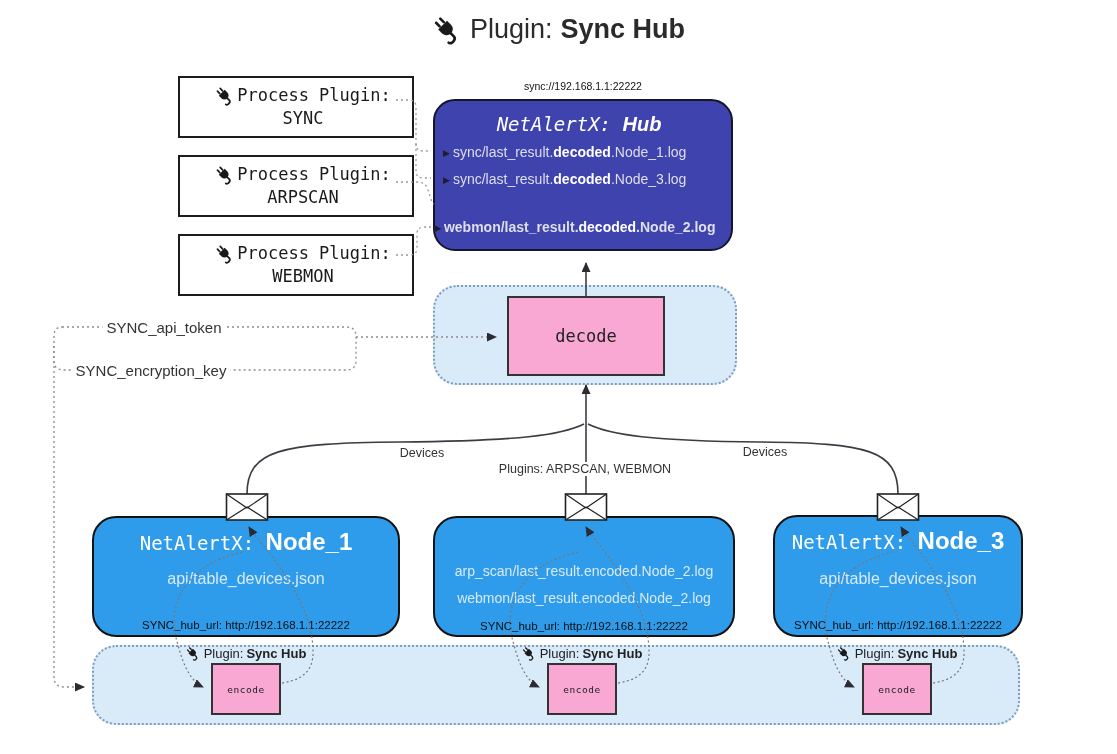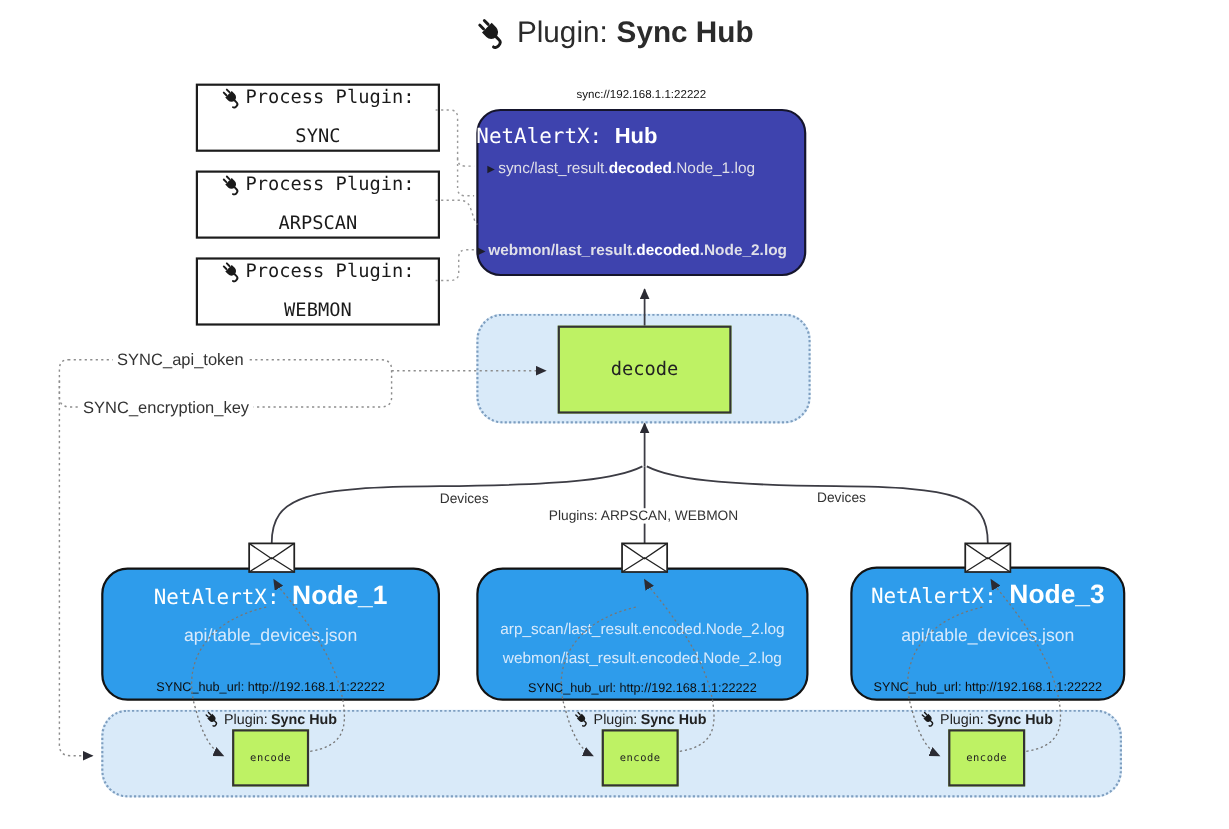--- a/index.html
+++ b/index.html
@@ -8,38 +8,38 @@
   .abs{position:absolute;}
   svg.layer{position:absolute;left:0;top:0;z-index:5;pointer-events:none;}
 
   
   .title{left:50%;top:14px;transform:translateX(-50%);display:flex;align-items:center;gap:8px;
          font-size:27px;color:#2b2b2b;z-index:2;}
   .title .bold{font-weight:bold;}
 
   
   .procbox{width:218px;height:58px;background:#fff;border:2px solid #1c1c1c;z-index:2;
-           display:flex;flex-direction:column;align-items:center;justify-content:space-between;
-           font-family:"DejaVu Sans Mono",monospace;font-size:17px;color:#1a1a1a;line-height:1.35;}
+           display:flex;flex-direction:column;align-items:center;justify-content:center;
+           font-family:"DejaVu Sans Mono",monospace;font-size:17px;color:#1a1a1a;line-height:1.35;padding-left:14px;}
   .procbox .l1{display:flex;align-items:center;gap:2px;}
 
   
   .huburl{left:433px;top:80px;width:300px;text-align:center;font-size:10.5px;color:#111;z-index:2;}
   .hub{left:433px;top:99px;width:300px;height:152px;background:#3e43ae;border:2px solid #15152c;
        border-radius:22px;z-index:2;box-sizing:border-box;}
-  .hubtitle{left:433px;top:113px;width:292px;z-index:3;color:#fff;
-            font-family:"DejaVu Sans Mono",monospace;font-size:19px;}
+  .hubtitle{left:433px;top:113px;width:292px;text-align:center;z-index:3;color:#fff;
+            font-family:"DejaVu Sans Mono",monospace;font-size:19px;font-style:italic;}
   .hubtitle .bold{font-family:"Liberation Sans",sans-serif;font-weight:bold;font-size:20px;}
   .hublog{z-index:3;color:#dfdfe8;font-size:14px;white-space:nowrap;}
   .hublog b{color:#fff;}
   .tri{display:inline-block;color:#1d1d2b;font-size:9px;vertical-align:1.5px;margin-right:3px;}
 
   
   .panel{background:#d9eaf9;border:2px dotted #7d9ec0;border-radius:24px;z-index:2;box-sizing:border-box;}
-  .whitebox{background:#bef264;border:2px solid #333;z-index:3;box-sizing:border-box;
+  .whitebox{background:#f9a8d4;border:2px solid #333;z-index:3;box-sizing:border-box;
             display:flex;align-items:center;justify-content:center;
             font-family:"DejaVu Sans Mono",monospace;color:#222;}
   #decode-box{left:507px;top:296px;width:158px;height:80px;font-size:17px;}
 
   
   .keylabel{transform:translateX(-50%);background:#fff;padding:0 4px;font-size:15px;color:#333;
             z-index:6;white-space:nowrap;}
 
   
   .edgelabel{transform:translateX(-50%);background:#fff;padding:0 5px;font-size:12.5px;color:#333;
@@ -114,20 +114,23 @@
   </div>
 
   <div class="abs huburl">sync://192.168.1.1:22222</div>
   <div class="abs hub"></div>
   <div class="abs hubtitle">
     <span>NetAlertX: </span><span class="bold">Hub</span>
   </div>
   <div class="abs hublog" style="left:443px;top:144px;">
     <span class="tri">▶</span><span>sync/last_result.</span><b>decoded</b><span>.Node_1.log</span>
   </div>
+  <div class="abs hublog" style="left:443px;top:171px;">
+    <span class="tri">▶</span><span>sync/last_result.</span><b>decoded</b><span>.Node_3.log</span>
+  </div>
   <div class="abs hublog" style="left:434px;top:219px;font-weight:bold;">
     <span class="tri">▶</span><span>webmon/last_result.</span><b>decoded</b><span>.Node_2.log</span>
   </div>
 
   <div class="abs panel" style="left:433px;top:285px;width:304px;height:100px;"></div>
   <div class="abs whitebox" id="decode-box">
     <span>decode</span>
   </div>
 
   <div class="abs keylabel" style="left:164px;top:319px;">SYNC_api_token</div>

